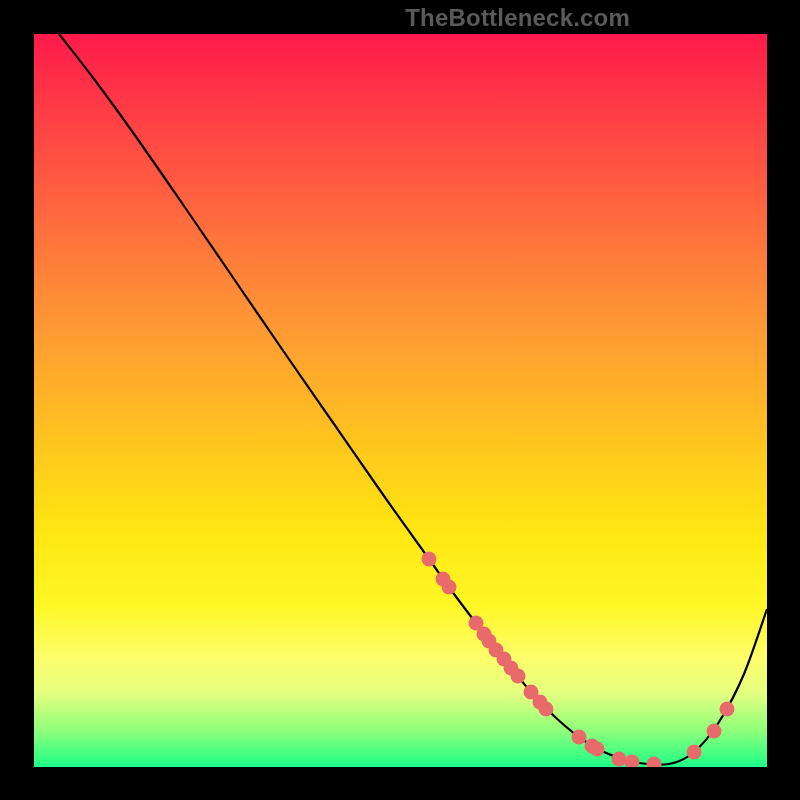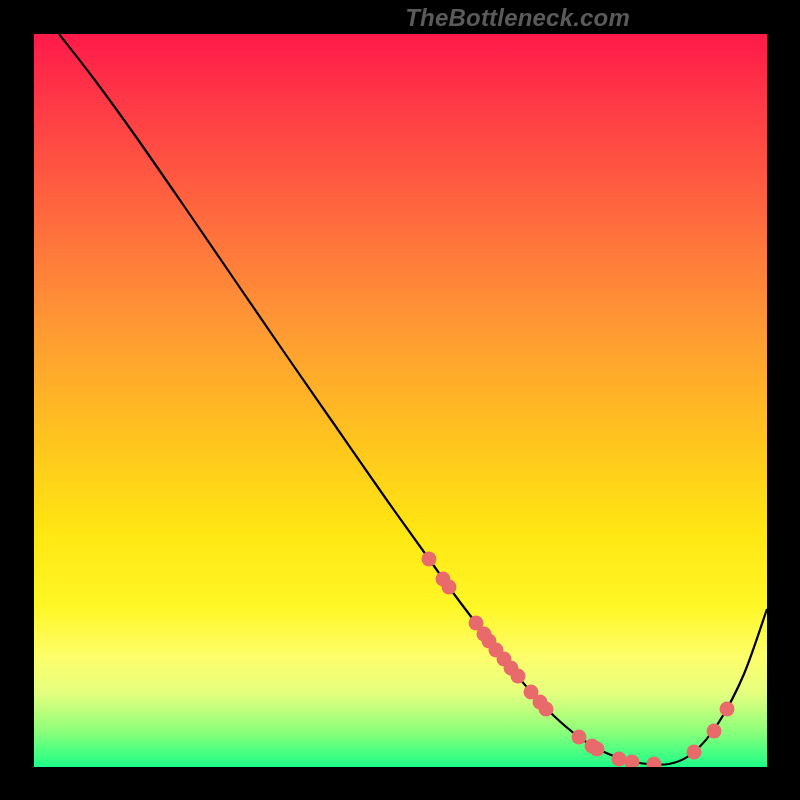--- a/index.html
+++ b/index.html
@@ -2,21 +2,20 @@
 <html><head>
 <meta charset="utf-8">
 <style>
   * { margin: 0; padding: 0; box-sizing: border-box; }
   html, body { width: 800px; height: 800px; overflow: hidden; background: #000; }
   .frame {
     position: relative;
     width: 644px;
     height: 800px;
     background: #000;
-    font-style: italic;
   }
   .watermark {
     position: absolute;
     top: 4px;
     right: 14px;
     font-family: Arial, Helvetica, sans-serif;
     font-size: 24px;
     font-weight: bold;
     color: #5a5a5a;
     letter-spacing: 0.2px;

